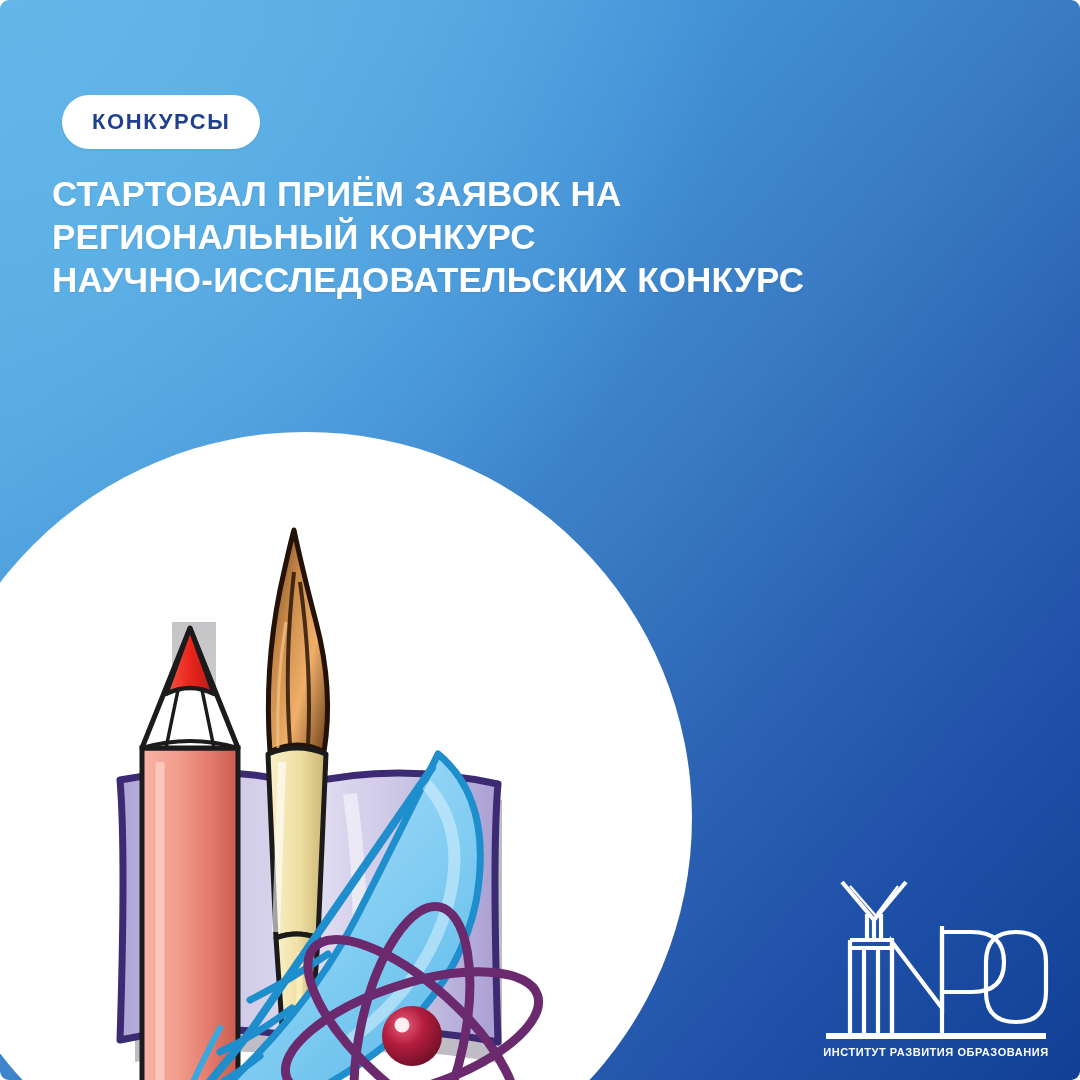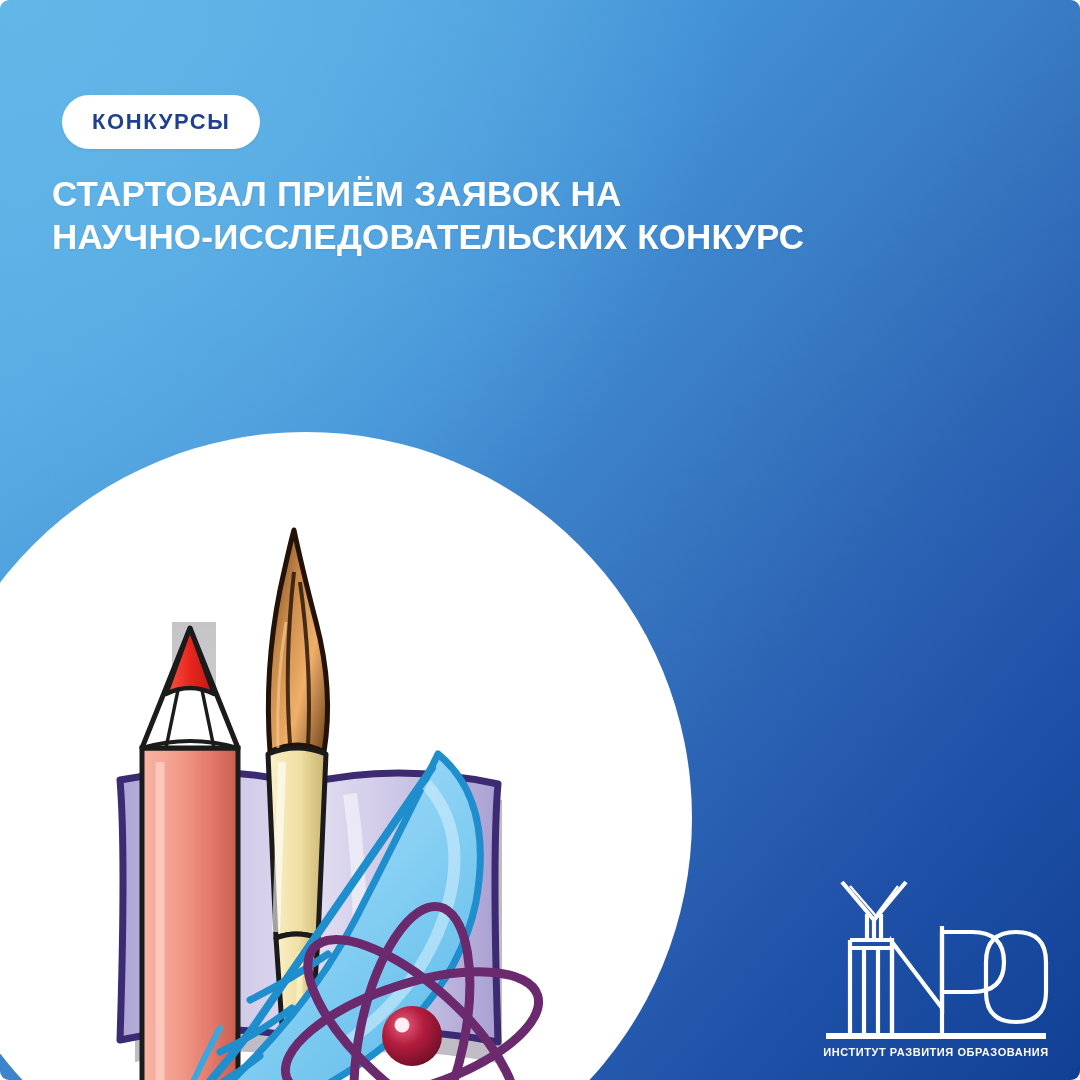--- a/index.html
+++ b/index.html
@@ -100,20 +100,21 @@
 <body>
 
 <div class="poster">
 
   <div class="badge">
     <span class="badge-label">КОНКУРСЫ</span>
   </div>
 
   <div class="headline">
     <span class="headline-line">СТАРТОВАЛ ПРИЁМ ЗАЯВОК НА</span>
+    <span class="headline-line">РЕГИОНАЛЬНЫЙ КОНКУРС</span>
     <span class="headline-line">НАУЧНО-ИССЛЕДОВАТЕЛЬСКИХ КОНКУРС</span>
   </div>
 
   <div class="illustration">
     <svg viewBox="0 0 772 772" xmlns="http://www.w3.org/2000/svg" aria-hidden="true">
       <defs>
         <linearGradient id="bookL" x1="0" y1="0" x2="1" y2="0">
           <stop offset="0%" stop-color="#ada5d6"></stop>
           <stop offset="55%" stop-color="#cdc7e6"></stop>
           <stop offset="100%" stop-color="#ded9ef"></stop>

